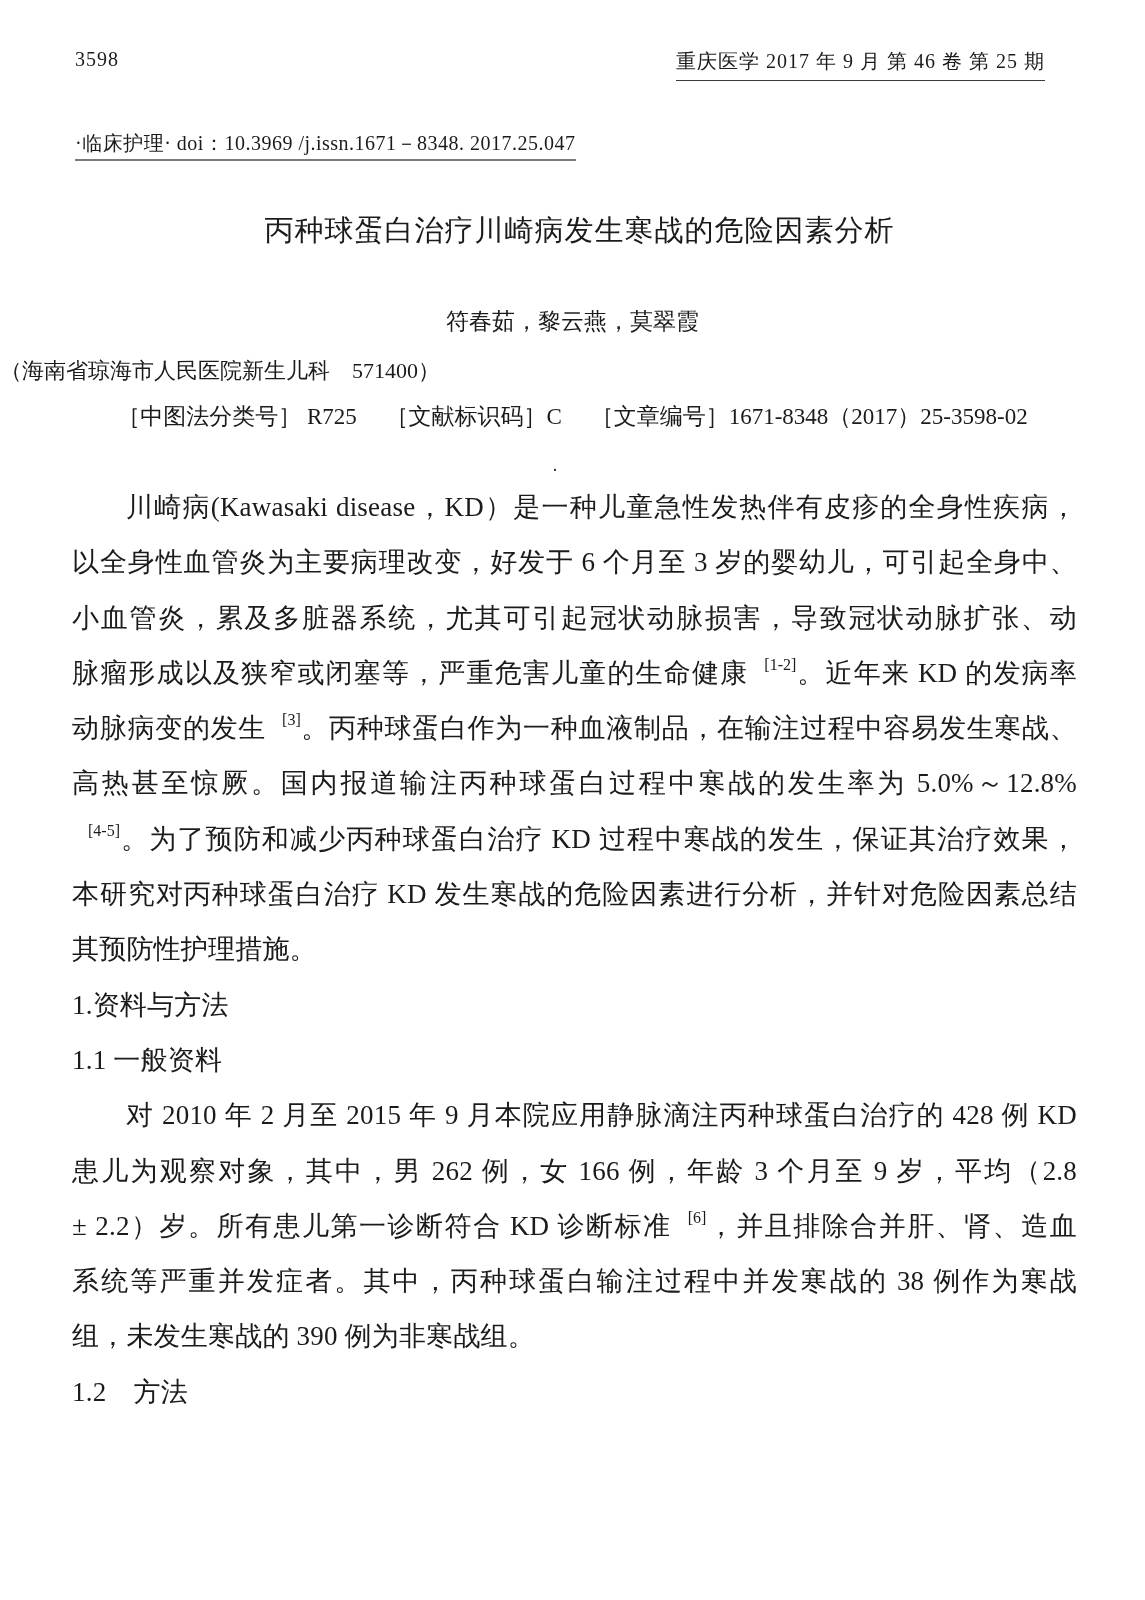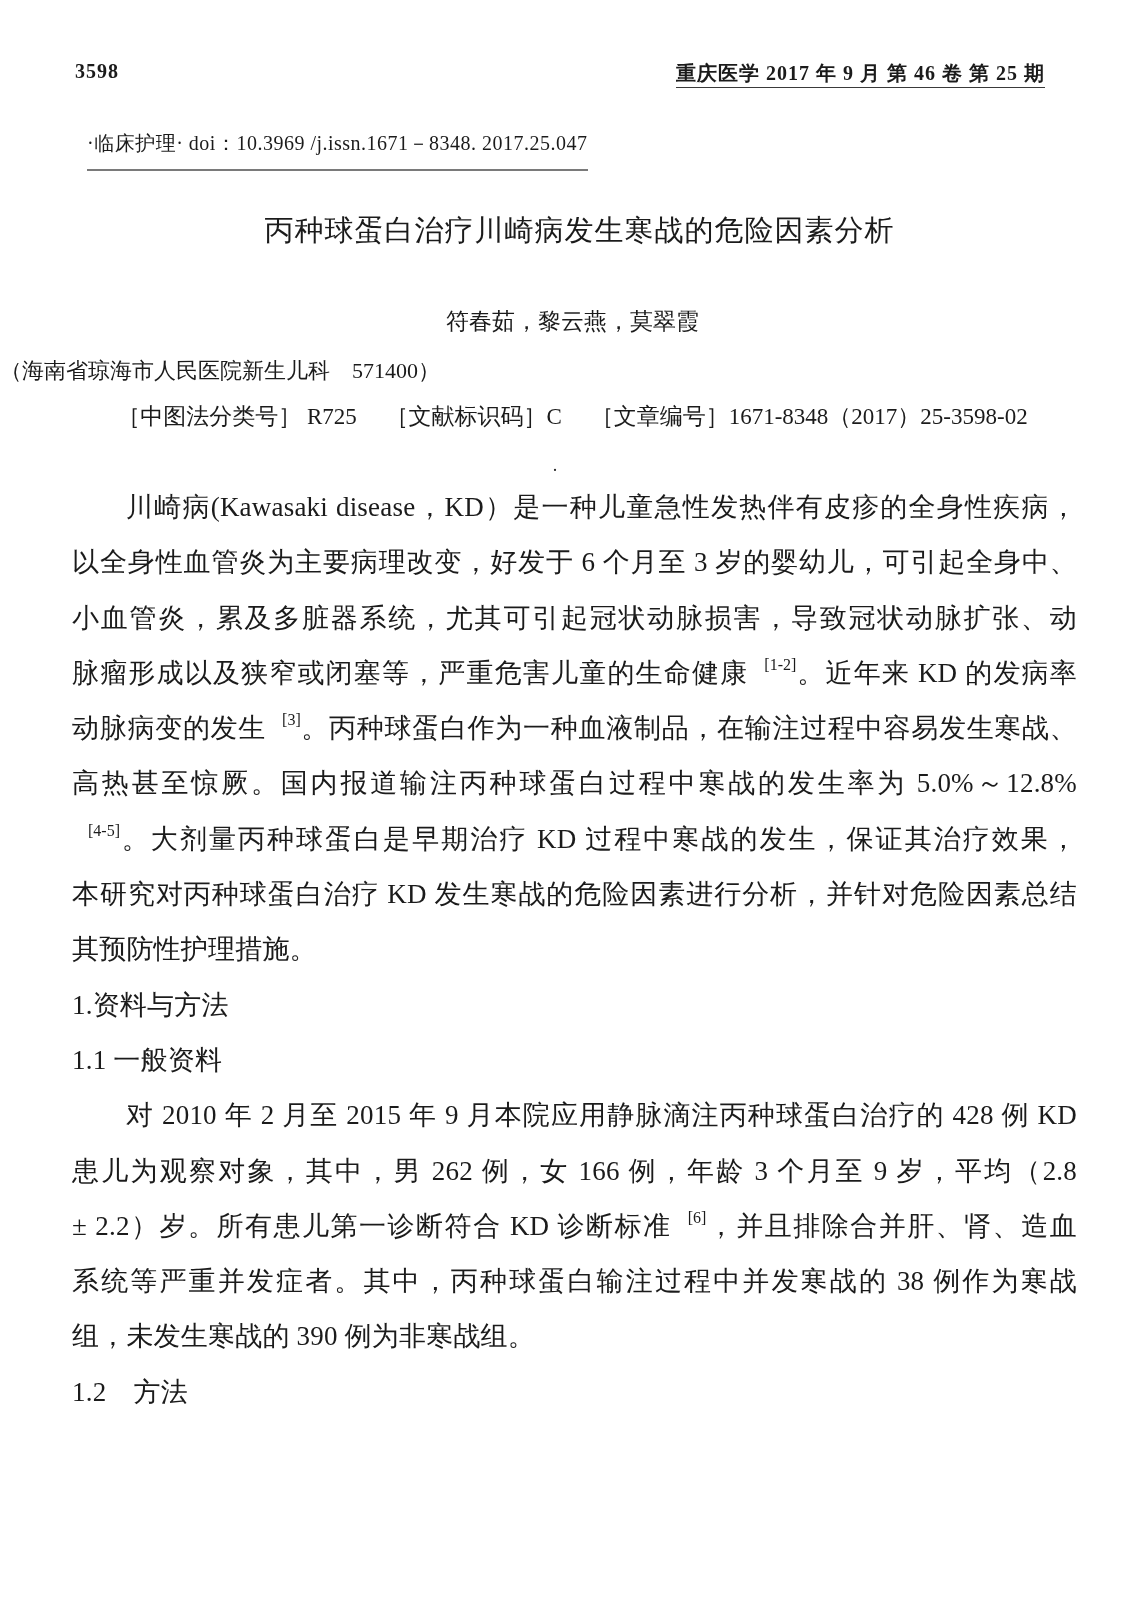--- a/index.html
+++ b/index.html
@@ -12,43 +12,42 @@
     width: 1145px;
     height: 1600px;
     background: #ffffff;
     color: #1b1b1b;
     font-family: "Liberation Serif", "DejaVu Serif", serif;
     overflow: hidden;
   }
   
   .hdr {
     position: absolute;
-    top: 60px;
+    top: 48px;
     left: 75px;
     right: 100px;
     display: flex;
     justify-content: space-between;
     align-items: flex-start;
     font-size: 20px;
     letter-spacing: 1px;
-    font-weight: bold;
   }
   .hdr .journal {
     border-bottom: 1.5px solid #3a3a3a;
+    padding-bottom: 5px;
   }
   
   .doi {
     position: absolute;
     top: 130px;
     left: 75px;
     font-size: 20px;
     letter-spacing: 0.5px;
     border-bottom: 2.5px solid #7a7a7a;
-    padding-bottom: 12px;
-    margin-left: 12px;
+    padding-bottom: 2px;
   }
   .title {
     position: absolute;
     top: 204px;
     left: 0;
     width: 100%;
     margin: 7px;
     text-align: center;
     font-size: 29px;
     font-weight: 400;
@@ -135,21 +134,21 @@
   <span class="straydot">·</span>
 
   <div class="bodytext">
 
     <div class="bl indent"><span>川崎病(Kawasaki disease，KD）是一种儿童急性发热伴有皮疹的全身性疾病，</span></div>
     <div class="bl"><span>以全身性血管炎为主要病理改变，好发于 6 个月至 3 岁的婴幼儿，可引起全身中、</span></div>
     <div class="bl"><span>小血管炎，累及多脏器系统，尤其可引起冠状动脉损害，导致冠状动脉扩张、动</span></div>
     <div class="bl"><span>脉瘤形成以及狭窄或闭塞等，严重危害儿童的生命健康</span><sup class="cite">[1-2]</sup><span>。近年来 KD 的发病率</span></div>
     <div class="bl"><span>动脉病变的发生</span><sup class="cite">[3]</sup><span>。丙种球蛋白作为一种血液制品，在输注过程中容易发生寒战、</span></div>
     <div class="bl"><span>高热甚至惊厥。国内报道输注丙种球蛋白过程中寒战的发生率为 5.0%～12.8%</span></div>
-    <div class="bl"><sup class="cite">[4-5]</sup><span>。大剂量丙种球蛋白是早期治疗 KD 过程中寒战的发生，保证其治疗效果，</span></div>
+    <div class="bl"><sup class="cite">[4-5]</sup><span>。为了预防和减少丙种球蛋白治疗 KD 过程中寒战的发生，保证其治疗效果，</span></div>
     <div class="bl"><span>本研究对丙种球蛋白治疗 KD 发生寒战的危险因素进行分析，并针对危险因素总结</span></div>
     <div class="bl last"><span>其预防性护理措施。</span></div>
 
     <div class="bl head">1.资料与方法</div>
     <div class="bl head">1.1 一般资料</div>
 
     <div class="bl indent"><span>对 2010 年 2 月至 2015 年 9 月本院应用静脉滴注丙种球蛋白治疗的 428 例 KD</span></div>
     <div class="bl"><span>患儿为观察对象，其中，男 262 例，女 166 例，年龄 3 个月至 9 岁，平均（2.8</span></div>
     <div class="bl"><span>± 2.2）岁。所有患儿第一诊断符合 KD 诊断标准</span><sup class="cite">[6]</sup><span>，并且排除合并肝、肾、造血</span></div>
     <div class="bl"><span>系统等严重并发症者。其中，丙种球蛋白输注过程中并发寒战的 38 例作为寒战</span></div>

